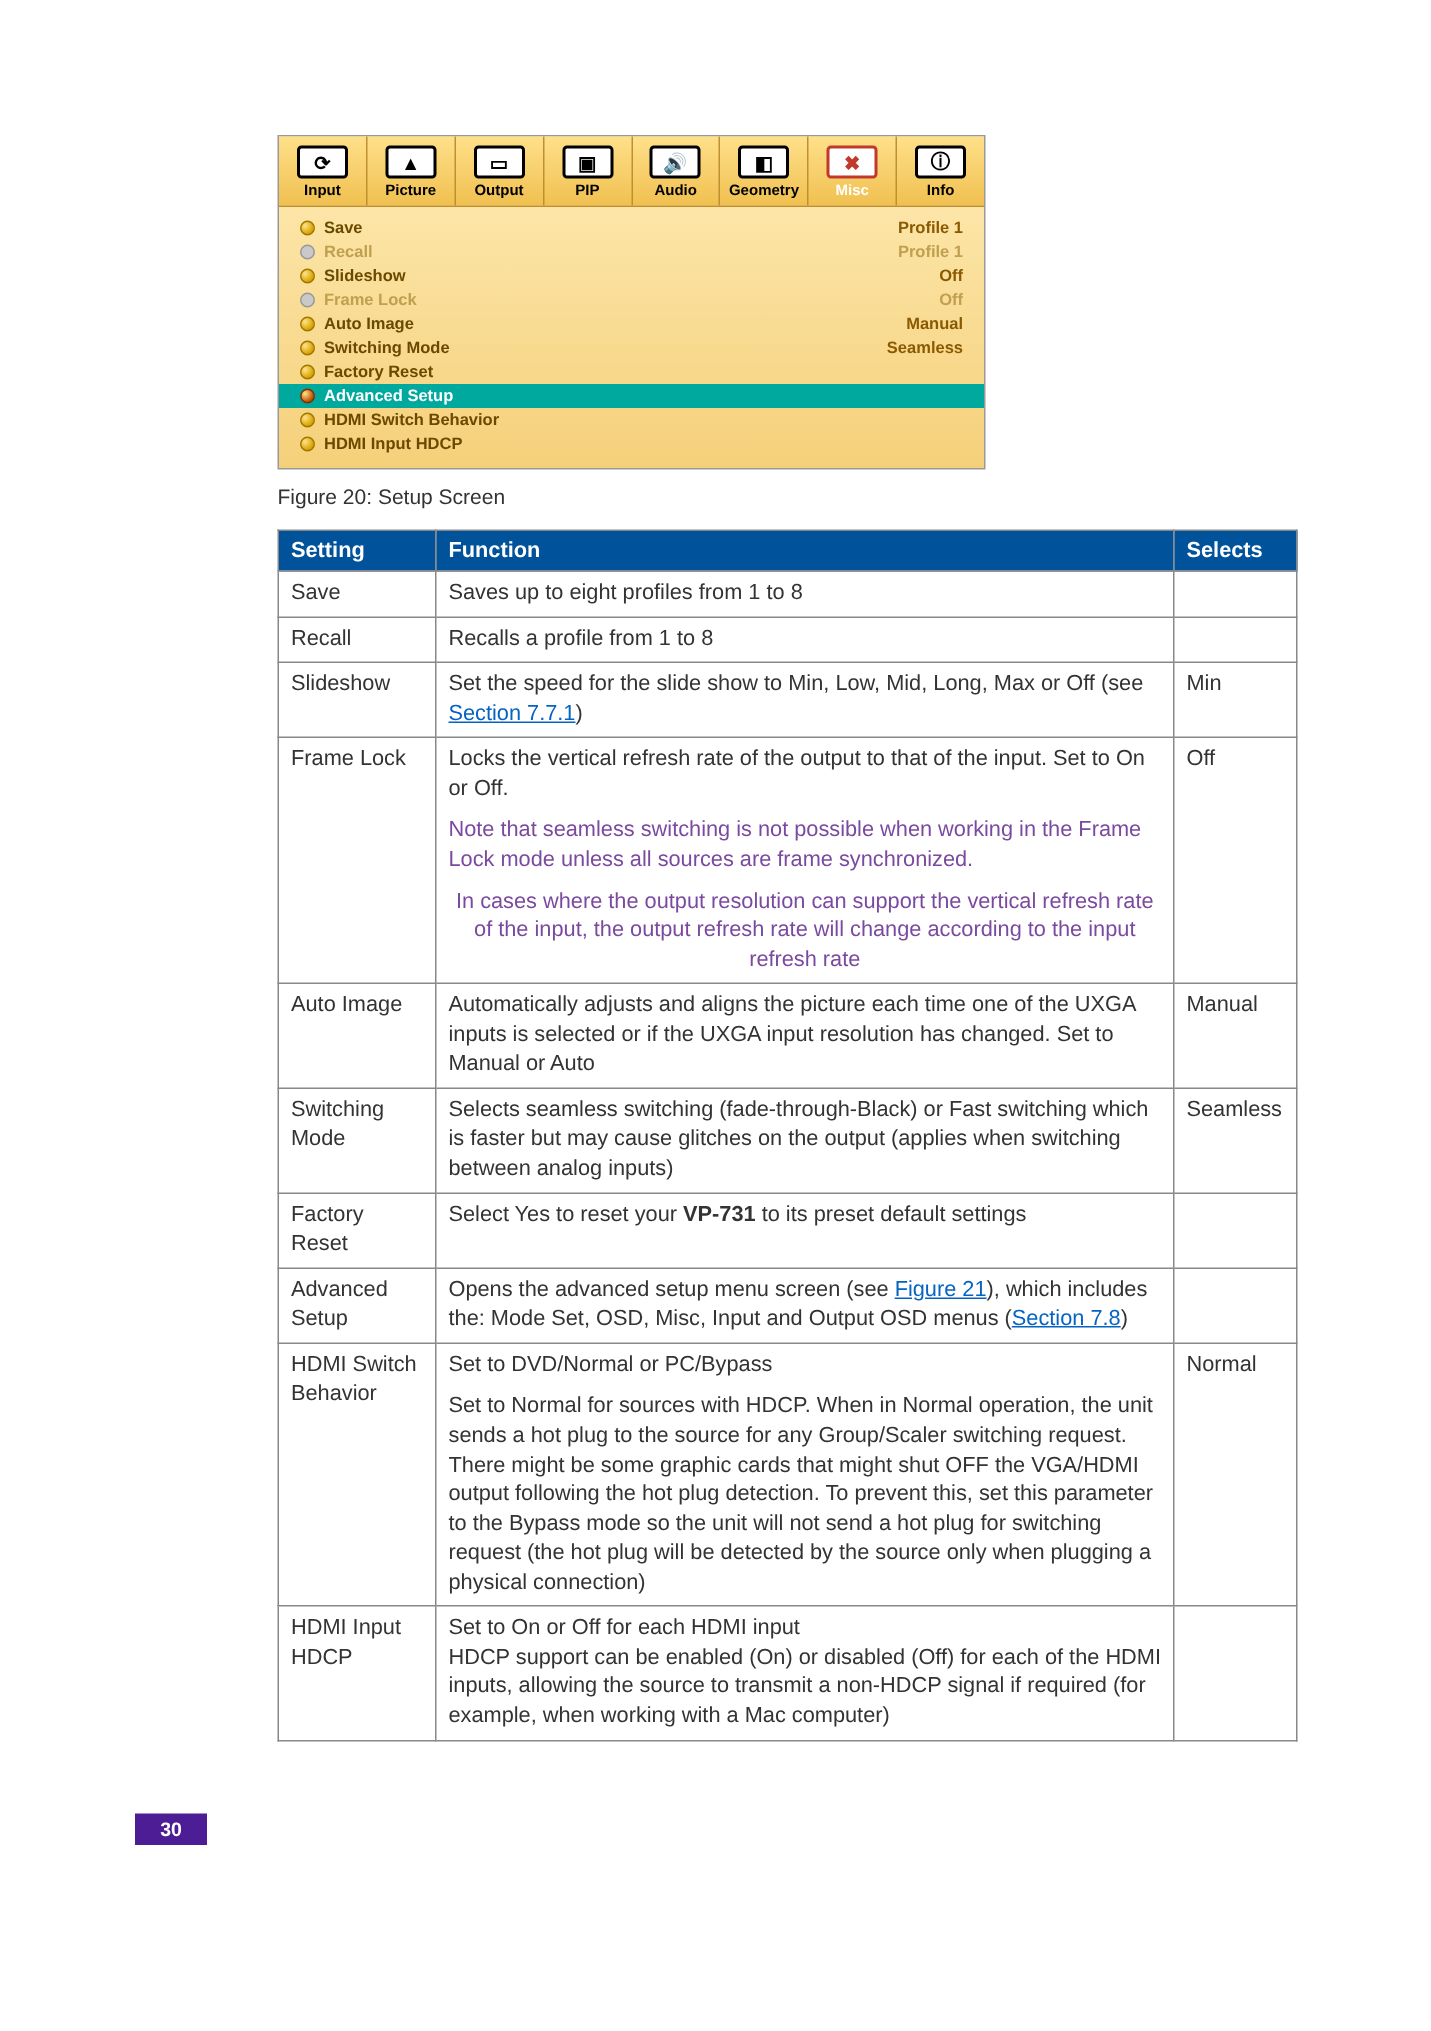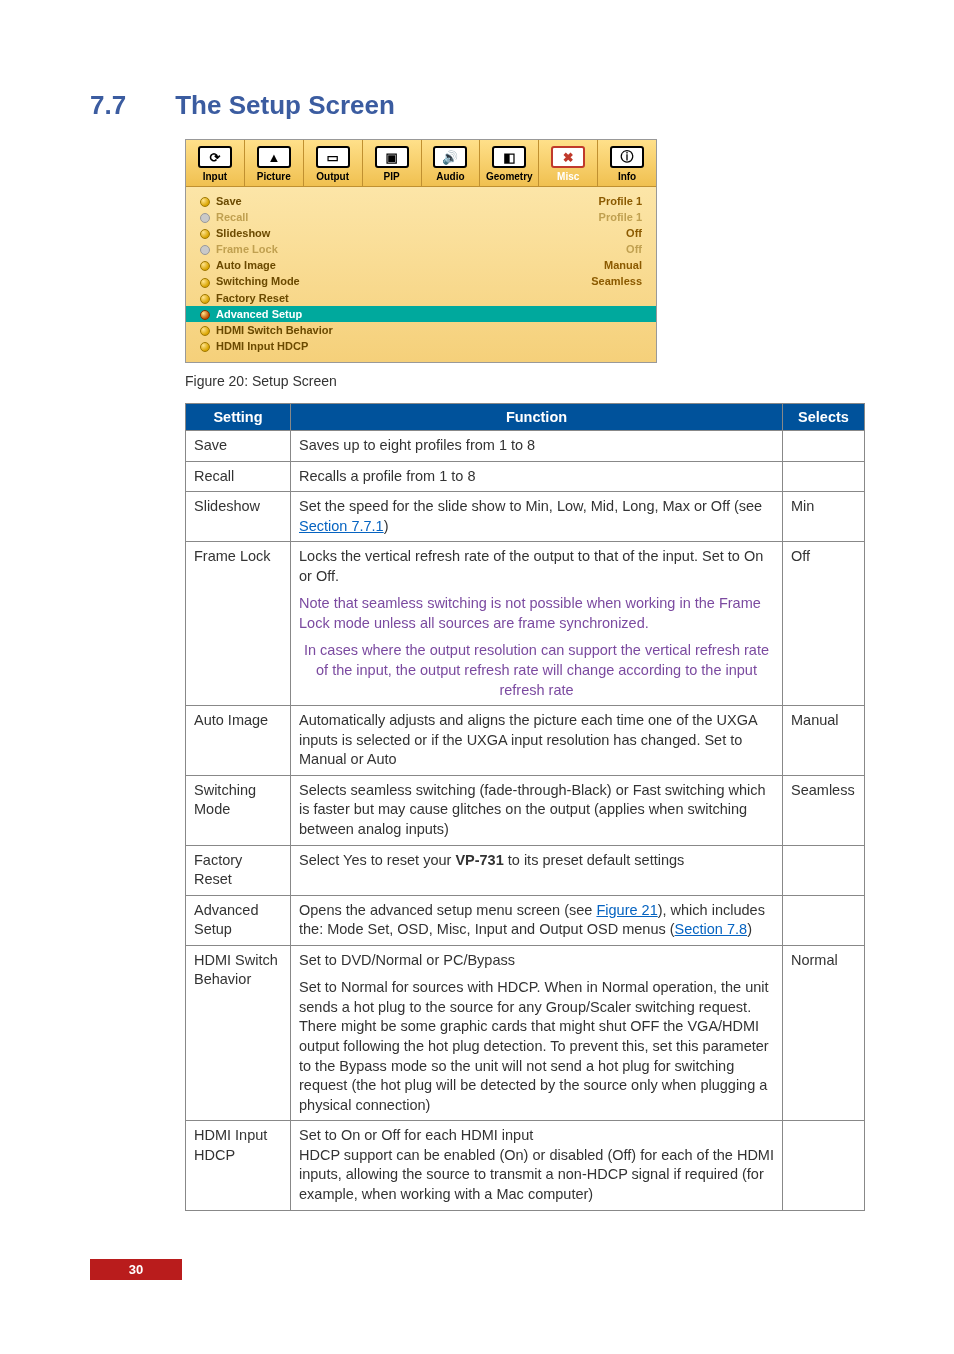--- a/index.html
+++ b/index.html
@@ -83,60 +83,56 @@
   table.settings {
     margin-left: 95px;
     border-collapse: collapse;
     width: 680px;
     font-size: 14.5px;
   }
   table.settings th {
     background: #00529b;
     color: #fff;
     font-weight: bold;
-    text-align: center;
+    text-align: left;
     padding: 5px 8px;
     border: 1px solid #888;
   }
   table.settings td {
     border: 1px solid #888;
     padding: 5px 8px;
     vertical-align: top;
     color: #333;
     line-height: 1.35;
   }
   .col-setting { width: 105px; }
   .col-default { width: 82px; }
   a.xref { color: #0563c1; text-decoration: underline; }
   .emph-link { color: #7b4aa0; }
   .footer {
     margin-top: 48px;
     display:flex;
     align-items:center;
   }
   .page-num {
-    background:#b91c1c;color:#fff;
-    width:92px;text-align:center;
+    background:#4c1d95;color:#fff;
+    width:48px;text-align:center;
     font-weight:bold;font-size:13px;
     padding:3px 0;
     margin-right:220px;
   }
   .foot-title {
     color:#00529b;font-weight:bold;font-size:13px;
   }
 </style>
 </head>
 <body>
 
 <div class="page">
 
-  <div class="section-heading">
-    <span class="sec-num">7.7</span>
-    <span>The Setup Screen</span>
-  </div>
 
   <div class="osd-shot">
     <div class="osd-tabs" id="osd-tabs">
         <div class="osd-tab">
           <div class="icon-box">⟳</div>
           <div class="tab-label">Input</div>
         </div>
         <div class="osd-tab">
           <div class="icon-box">▲</div>
           <div class="tab-label">Picture</div>

